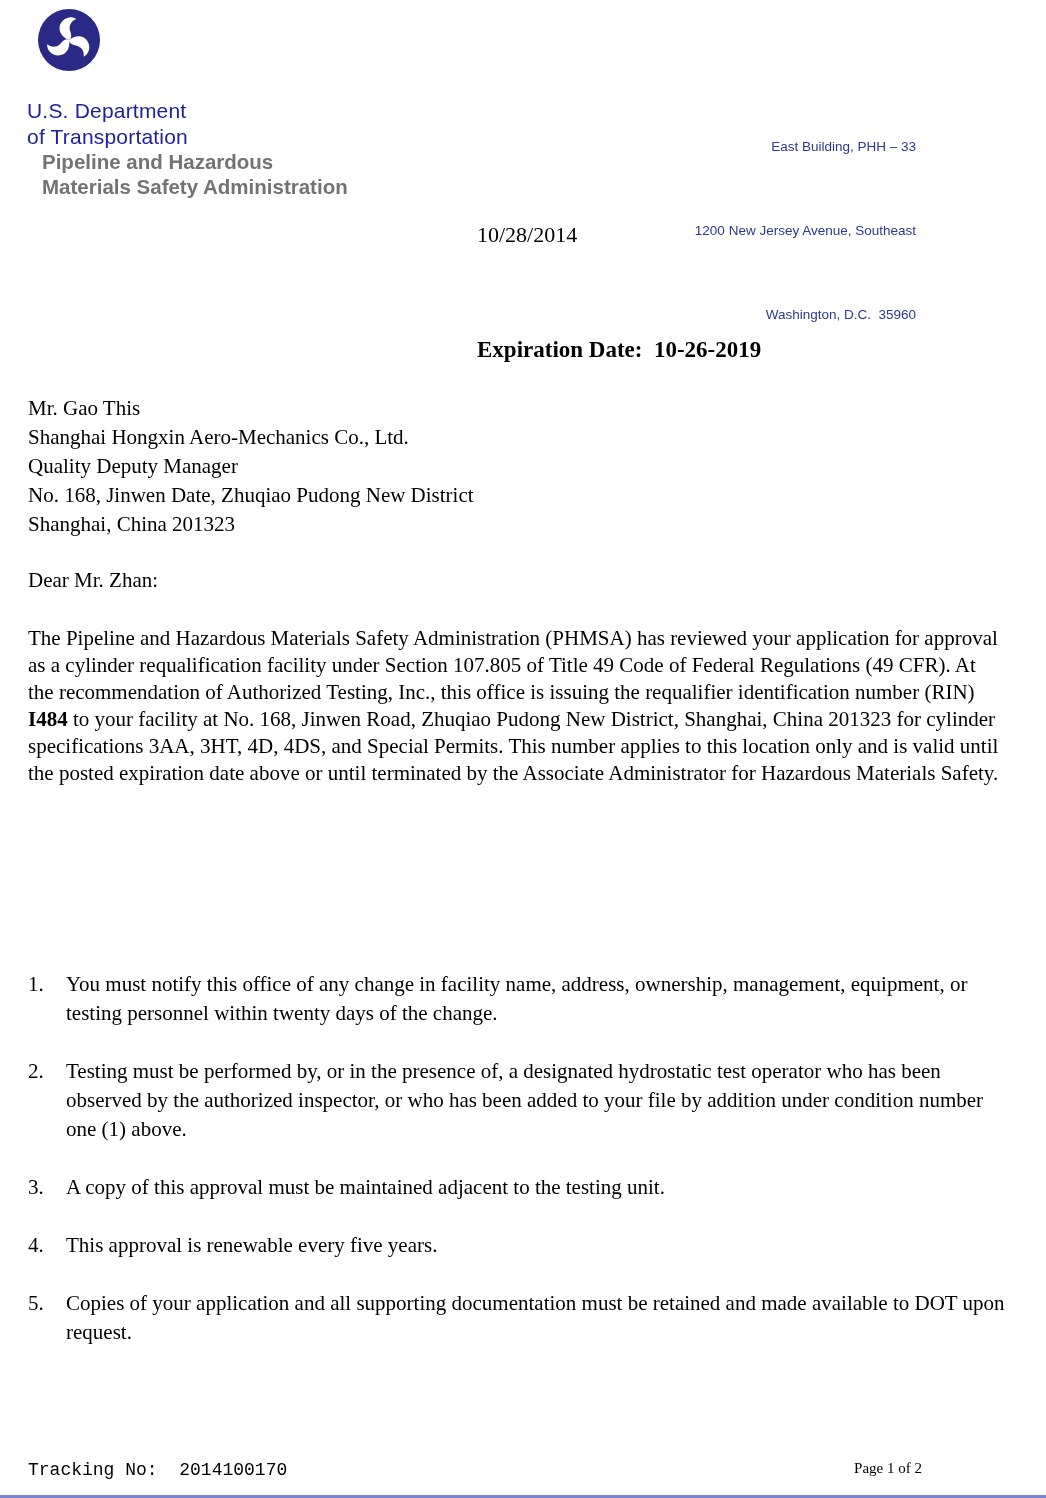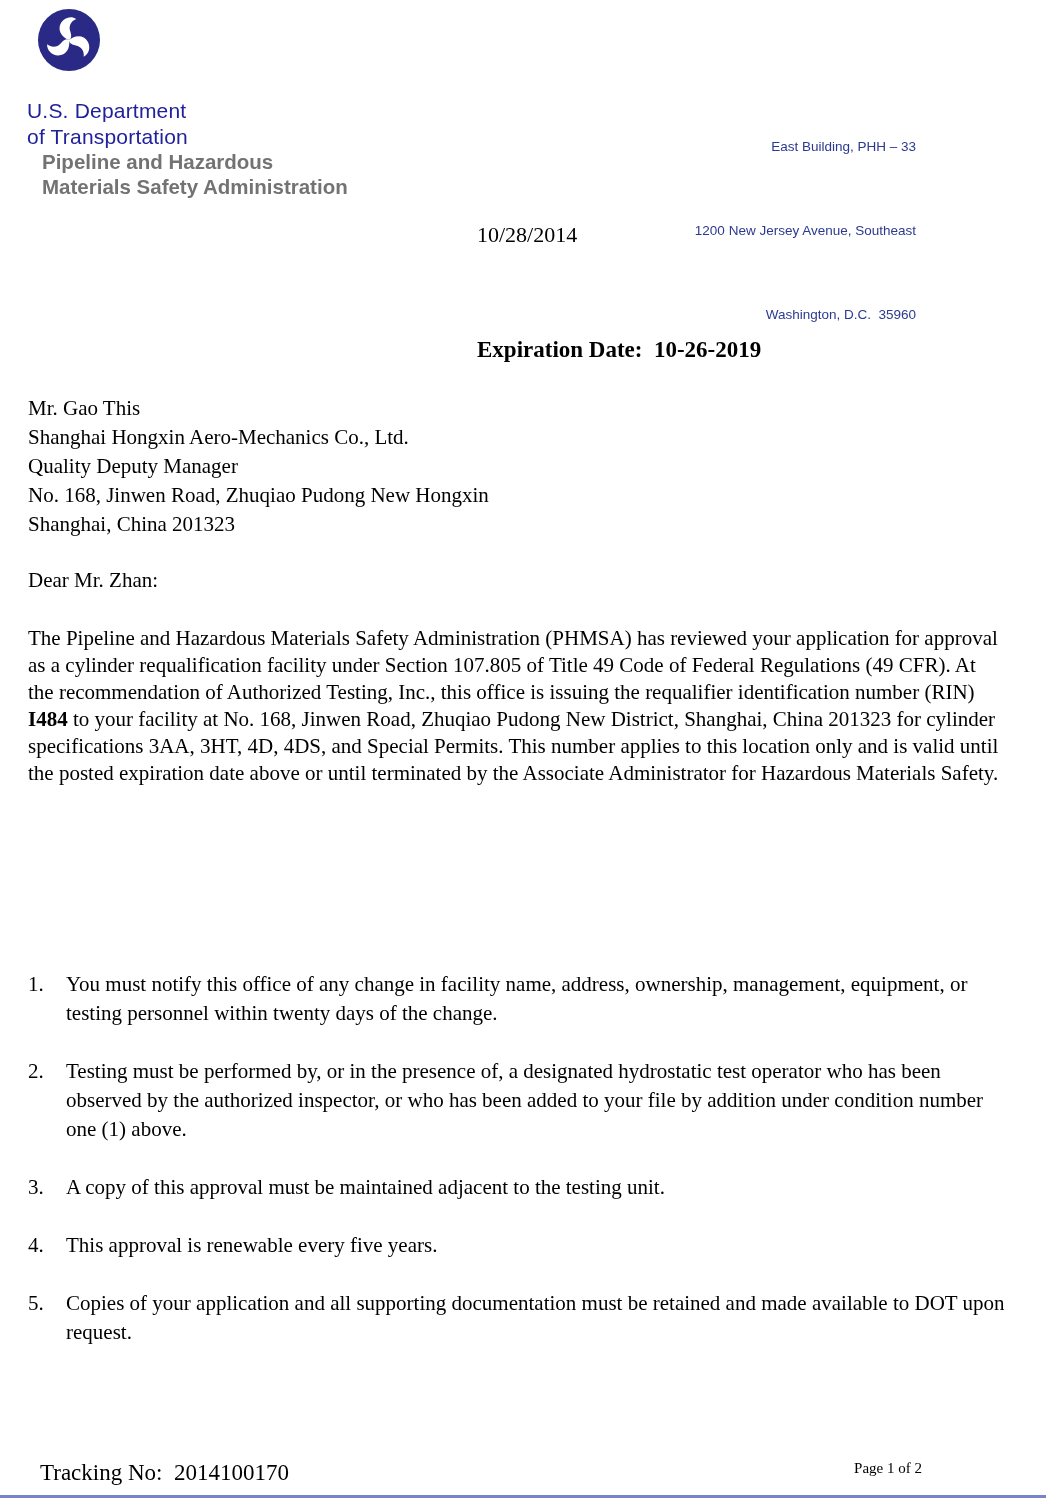--- a/index.html
+++ b/index.html
@@ -43,22 +43,22 @@
   .para{position:absolute;left:28px;width:975px;font-size:21px;line-height:27px;text-align:left;}
   .para1{top:625px;}
   .para2{top:886px;}
   .rin{font-weight:700;}
   .conditions{position:absolute;left:28px;top:970px;width:985px;font-size:21px;line-height:29px;}
   .cond{display:flex;margin-bottom:29px;}
   .cond .num{flex:0 0 38px;}
   .cond .txt{flex:1 1 auto;max-width:947px;}
   
   .footer-tracking{
-    position:absolute;left:40px;top:1460px;
-    font-size:23px;white-space:pre-wrap;
+    position:absolute;left:28px;top:1460px;
+    font-size:18px;white-space:pre-wrap;font-family:Liberation Mono, monospace;
   }
   .footer-page{position:absolute;right:124px;top:1460px;font-size:15px;}
   .bottom-line{
     position:absolute;left:0;bottom:0;width:100%;height:3px;
     background:#4a5cb5;opacity:.75;
   }
 </style>
 </head>
 <body>
 
@@ -92,21 +92,21 @@
   </div>
 
   <div class="date">10/28/2014</div>
 
   <div class="expiration">Expiration Date:  10-26-2019</div>
 
   <div class="recipient">
     <div>Mr. Gao This</div>
     <div>Shanghai Hongxin Aero-Mechanics Co., Ltd.</div>
     <div>Quality Deputy Manager</div>
-    <div>No. 168, Jinwen Road, Zhuqiao Pudong New Hongxin</div>
+    <div>No. 168, Jinwen Date, Zhuqiao Pudong New District</div>
     <div>Shanghai, China 201323</div>
   </div>
 
   <div class="salutation">Dear Mr. Zhan:</div>
 
   <div class="para para1"><span>The Pipeline and Hazardous Materials Safety Administration (PHMSA) has reviewed your application for approval as a cylinder requalification facility under Section 107.805 of Title 49 Code of Federal Regulations (49 CFR). At the recommendation of Authorized Testing, Inc., this office is issuing the requalifier identification number (RIN) </span><span class="rin">I484</span><span> to your facility at No. 168, Jinwen Road, Zhuqiao Pudong New District, Shanghai, China 201323 for cylinder specifications 3AA, 3HT, 4D, 4DS, and Special Permits. This number applies to this location only and is valid until the posted expiration date above or until terminated by the Associate Administrator for Hazardous Materials Safety.</span></div>
 
 
   <div class="conditions">
     <div class="cond">

